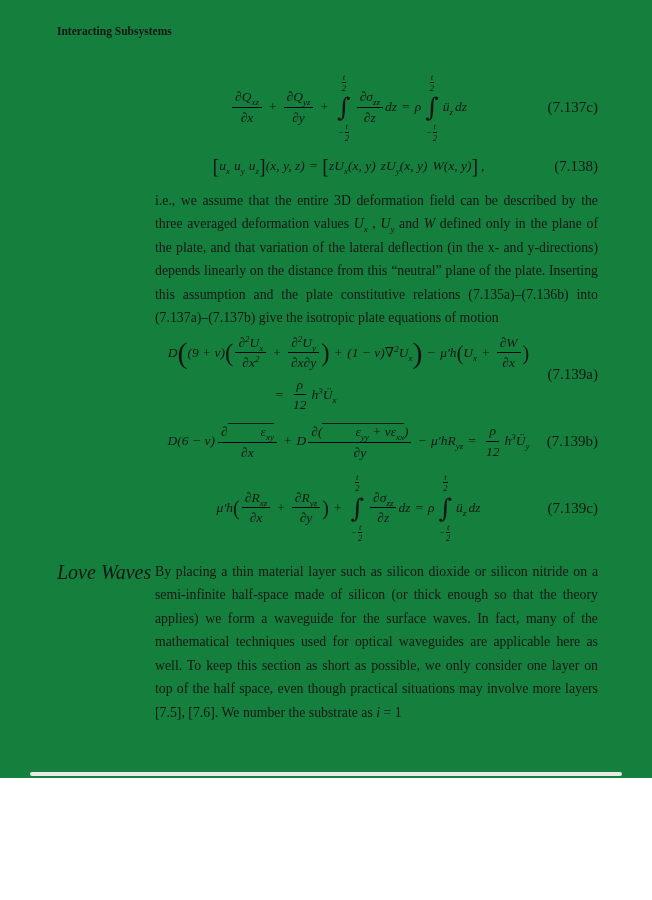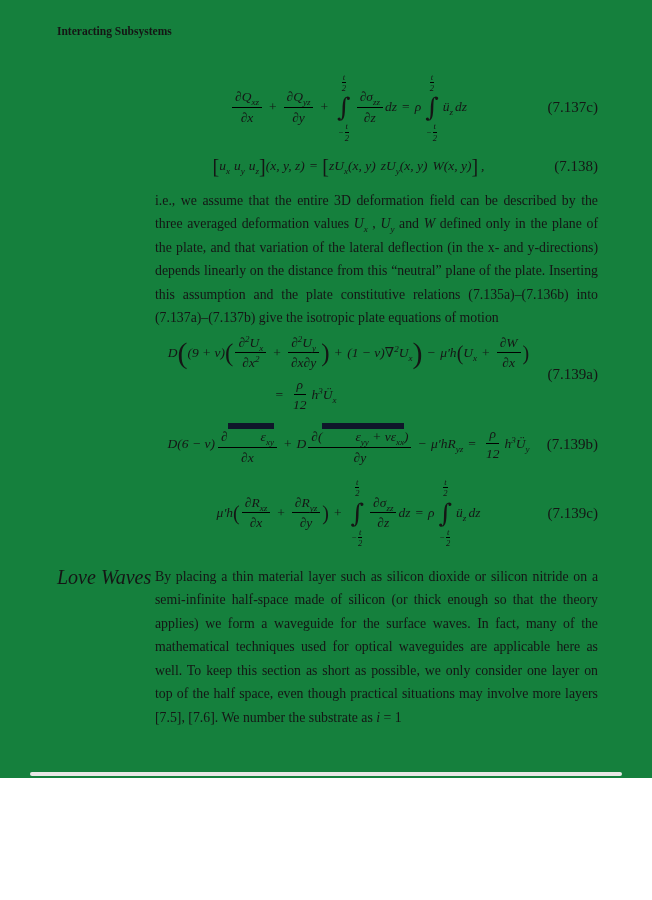--- a/index.html
+++ b/index.html
@@ -24,21 +24,21 @@
   .int{display:inline-flex;flex-direction:column;align-items:center;margin:0 4px;}
   .ilim{font-size:8.5px;line-height:1;display:inline-flex;align-items:center;font-style:italic;}
   .iglyph{font-size:26px;line-height:26px;font-style:normal;padding:1px 0;
           font-family:"DejaVu Serif","DejaVu Sans",serif;}
   .sfrac{display:inline-flex;flex-direction:column;align-items:center;}
   .sfrac .sn{border-bottom:1px solid #000;padding:0 1px;line-height:1.2;}
   .sfrac .sd{padding:0 1px;line-height:1.2;}
   .big1{font-style:normal;font-size:30px;line-height:1;}
   .big2{font-style:normal;font-size:25px;line-height:1;}
   .big3{font-style:normal;font-size:20px;line-height:1;}
-  .ovl{display:inline-block;border-top:6px solid #0f172a;padding-top:1px;line-height:1.1;padding-left:33px;}
+  .ovl{display:inline-block;border-top:1px solid #0f172a;padding-top:1px;line-height:1.1;padding-left:33px;}
   .p3wrap{position:relative;}
   .margin-note{position:absolute;left:-98px;top:1px;font-style:italic;font-size:20px;white-space:nowrap;}
   .footer-num{position:absolute;left:57px;top:846px;font-weight:bold;font-size:15.5px;}
   .footer-title{position:absolute;left:155px;top:848px;font-style:italic;font-size:13.8px;}
   .page-edge{position:absolute;left:30px;right:30px;bottom:2px;height:4px;background:#e8e8e6;border-radius:2px;}
 </style>
 </head>
 <body>
 
 <div class="page">

